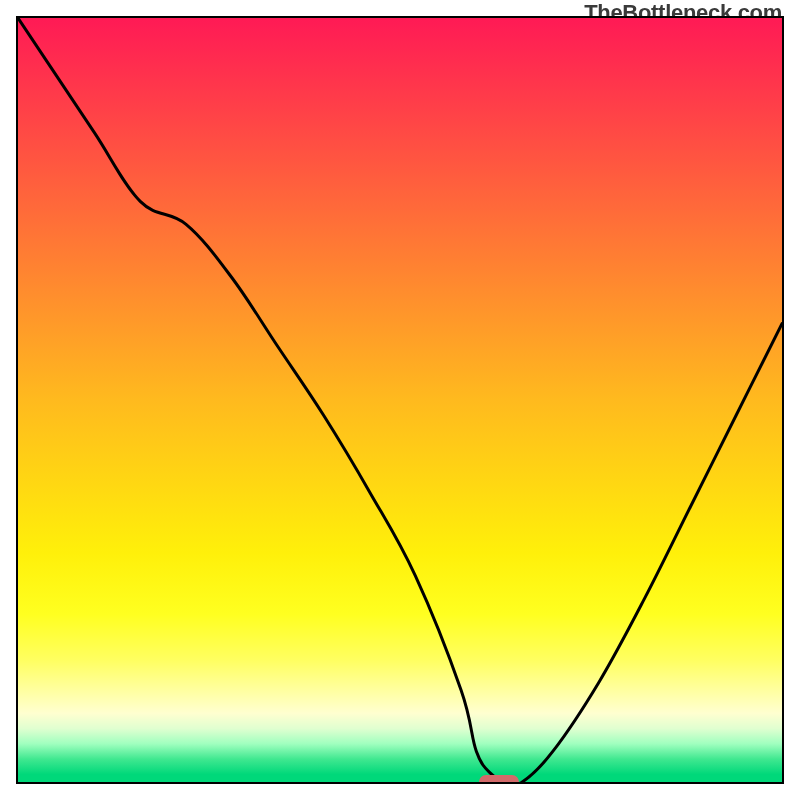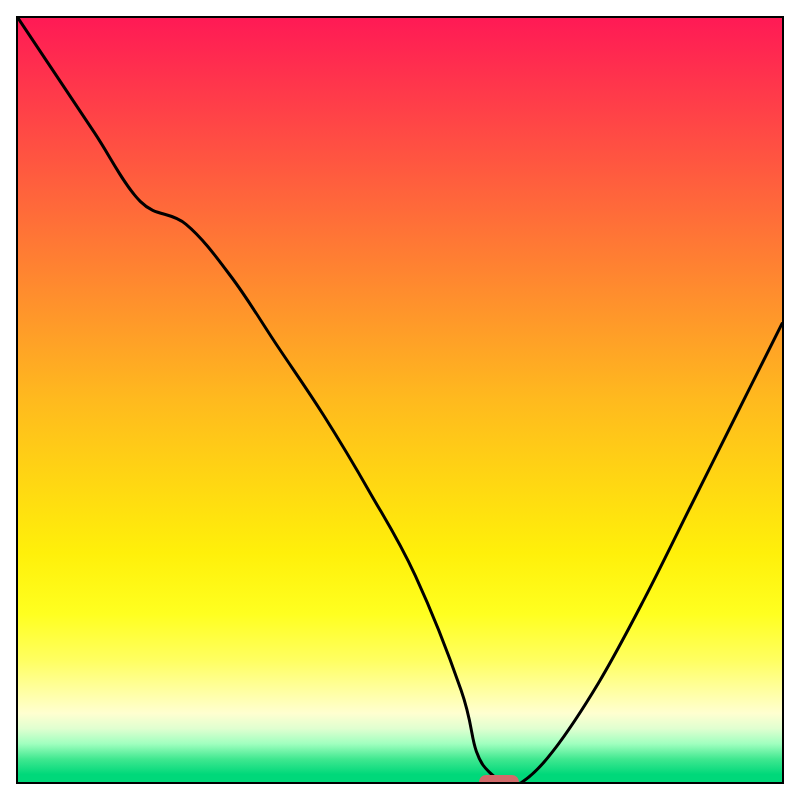--- a/index.html
+++ b/index.html
@@ -75,20 +75,21 @@
     font-size: 22px;
     font-weight: 600;
     color: #3a3a3a;
     letter-spacing: -0.3px;
   }
 </style>
 </head>
 <body>
 
 <div class="chart-container">
+  <div class="watermark">TheBottleneck.com</div>
 
   <div class="plot-area">
     <div class="gradient-bg"></div>
     <svg class="curve-svg" viewBox="0 0 764 764" preserveAspectRatio="none">
       <path fill="none" stroke="#000" stroke-width="3" stroke-linejoin="round" stroke-linecap="round" d="M 0 0 C 5.5008 8.251200000000006 16.808 25.212000000000028 30.560000000000002 45.84000000000003 C 44.312000000000005 66.46800000000003 59.897600000000004 89.84640000000003 76.4 114.60000000000002 C 92.9024 139.35360000000003 105.73760000000001 166.85760000000002 122.24000000000001 183.36 C 138.7424 199.8624 151.57760000000002 192.52799999999996 168.08 206.27999999999997 C 184.5824 220.03199999999998 197.41760000000002 237.75679999999997 213.92000000000002 259.76 C 230.4224 281.7632 243.2576 303.76640000000003 259.76 328.52000000000004 C 276.2624 353.27360000000004 289.0976 371.1512 305.6 397.28000000000003 C 322.10240000000005 423.40880000000004 334.9376 444.8008 351.44 473.68 C 367.9424 502.55920000000003 380.77760000000006 521.9648 397.28000000000003 557.72 C 413.7824 593.4752000000001 432.11839999999995 640.6904000000001 443.11999999999995 672.32 C 454.12159999999994 703.9496 452.89919999999995 718.3128 458.4 733.44 C 463.9008 748.5672000000001 468.1792 750.8592 473.68 756.36 C 479.18080000000003 761.8608 483.4592 762.6248 488.96000000000004 764 C 494.46080000000006 765.3752 495.9888 769.5008 504.24 764 C 512.4912 758.4992 521.048 751.3176000000001 534.8 733.44 C 548.5519999999999 715.5624 564.1376 692.184 580.64 664.68 C 597.1424 637.1759999999999 609.9776 612.2696 626.48 580.64 C 642.9824 549.0104 655.8176000000001 521.9648 672.32 488.96000000000004 C 688.8224 455.95520000000005 701.6576 430.2848 718.16 397.28000000000003 C 734.6623999999999 364.27520000000004 755.7488 322.10240000000005 764 305.6"></path>
     </svg>
     <div class="marker" style="left: 481.32px; top: 764px;"></div>
   </div>
 </div>
 

